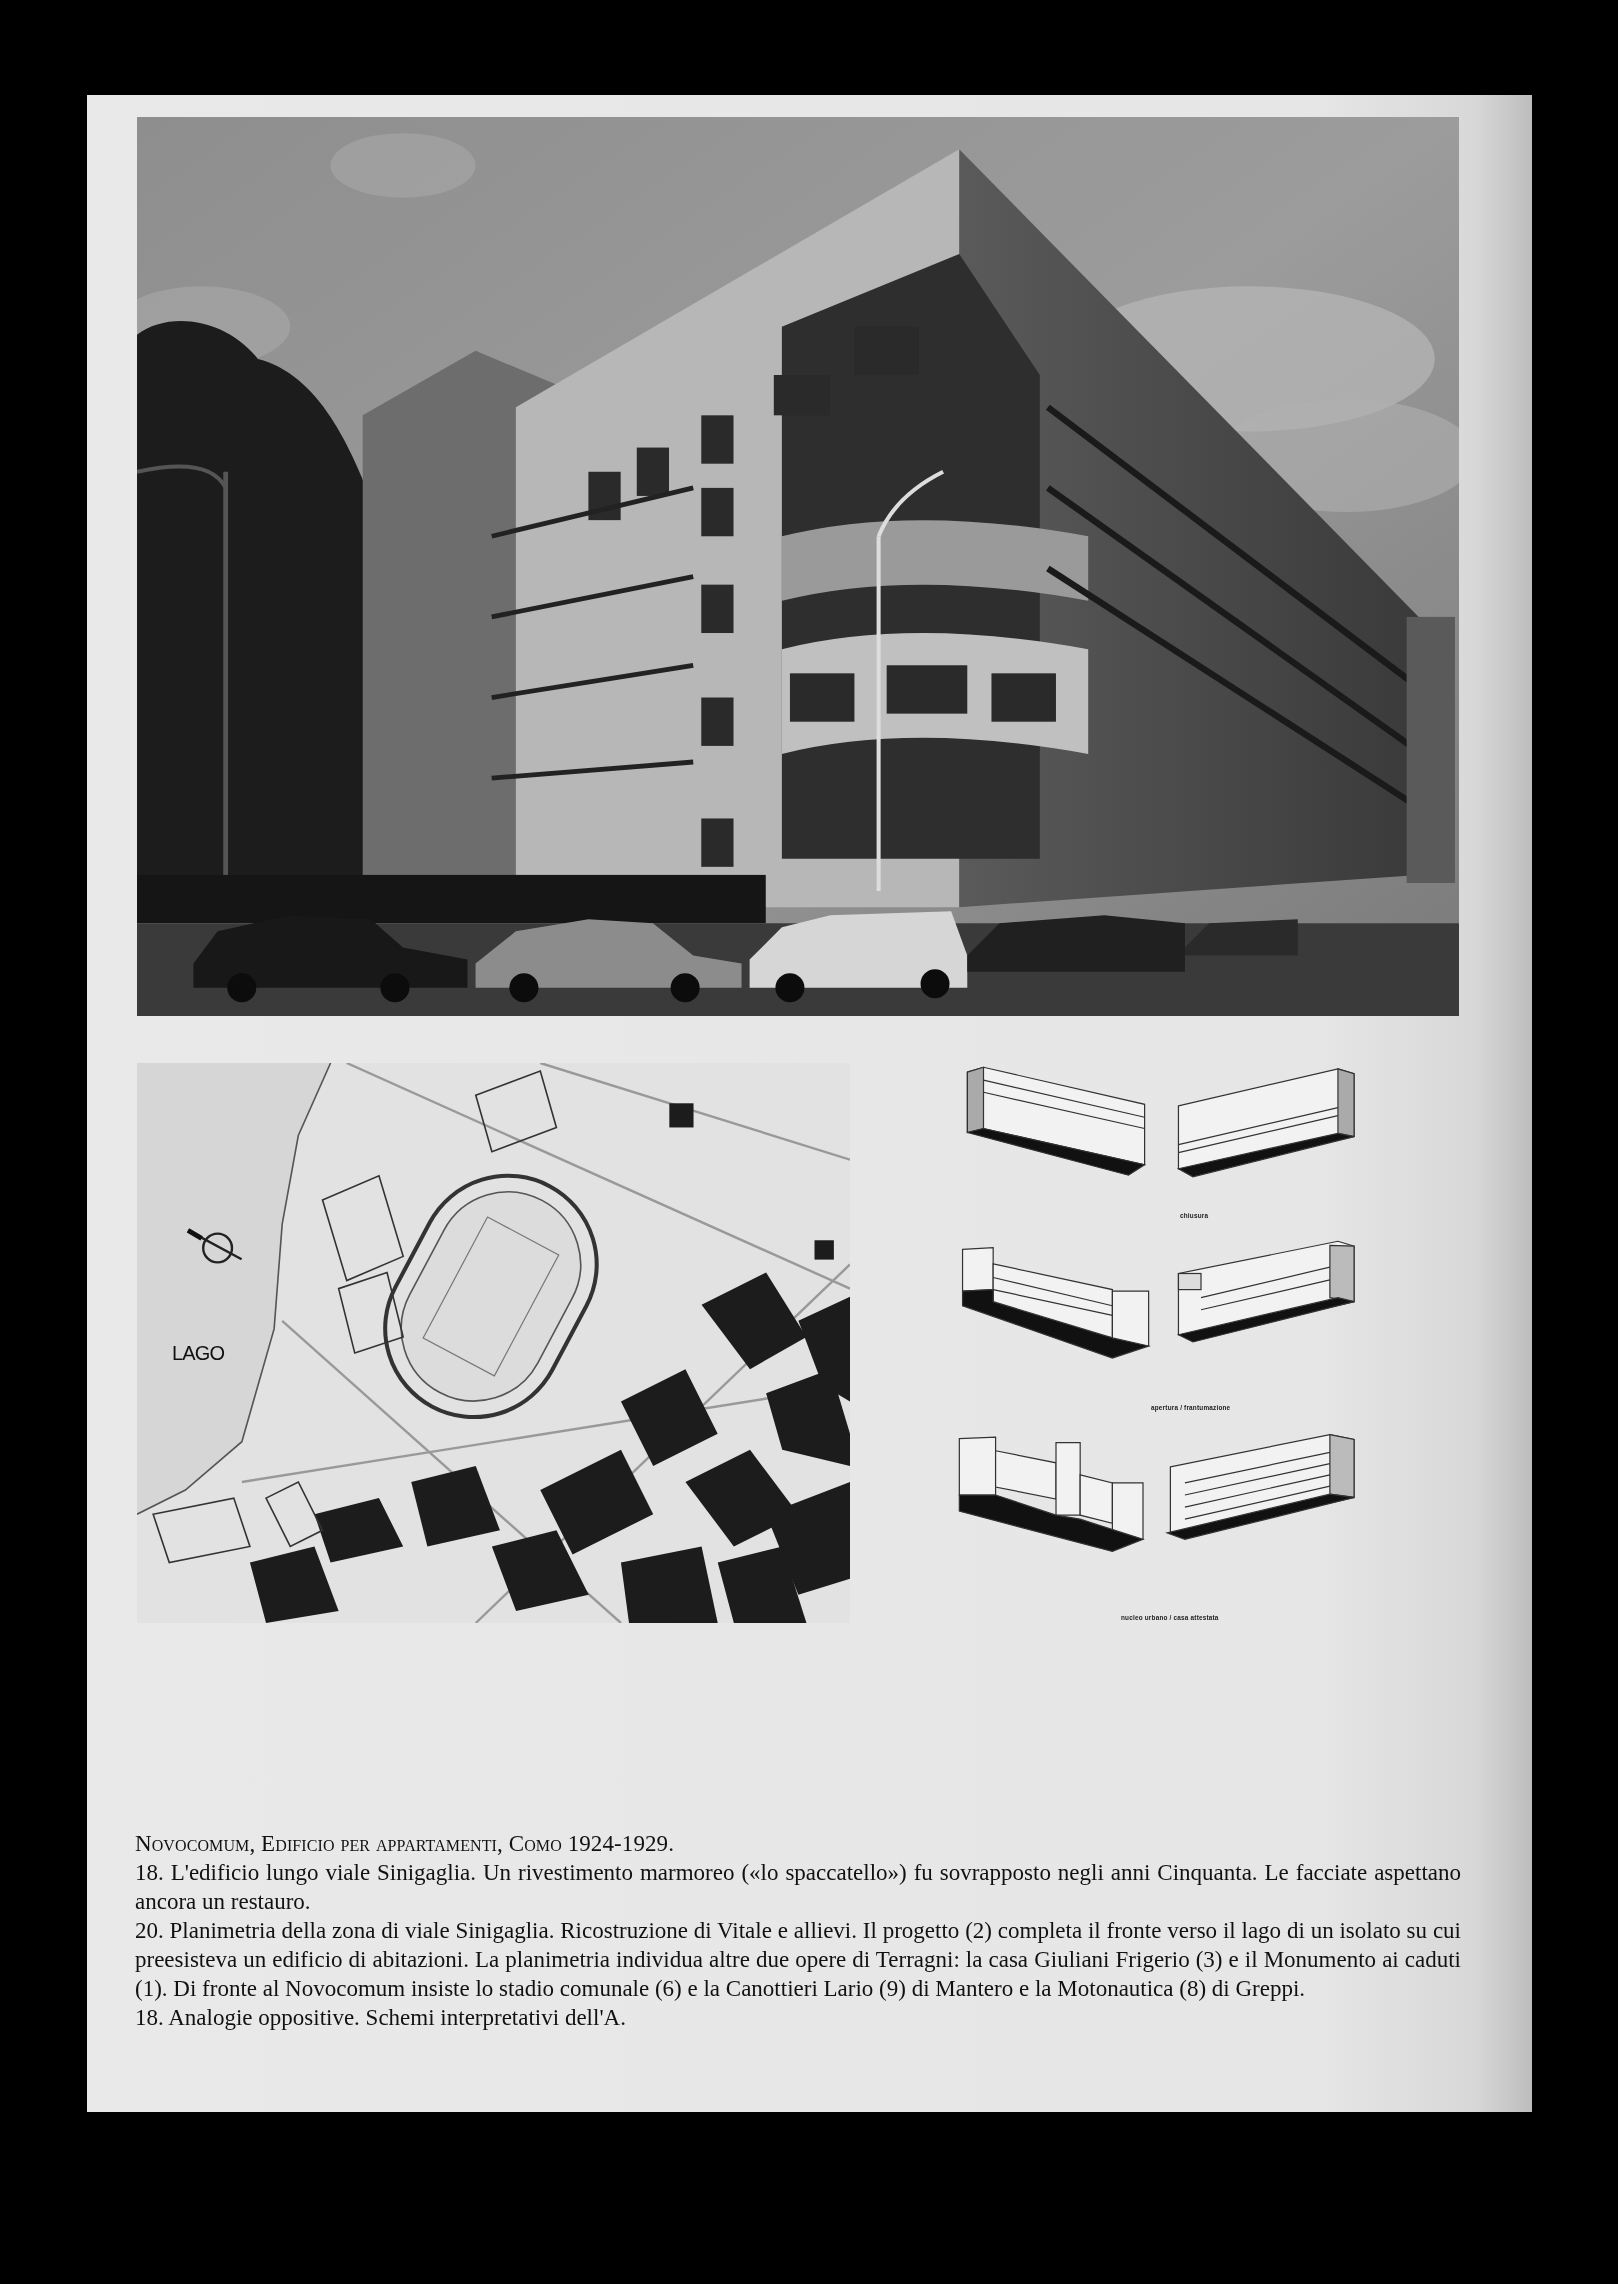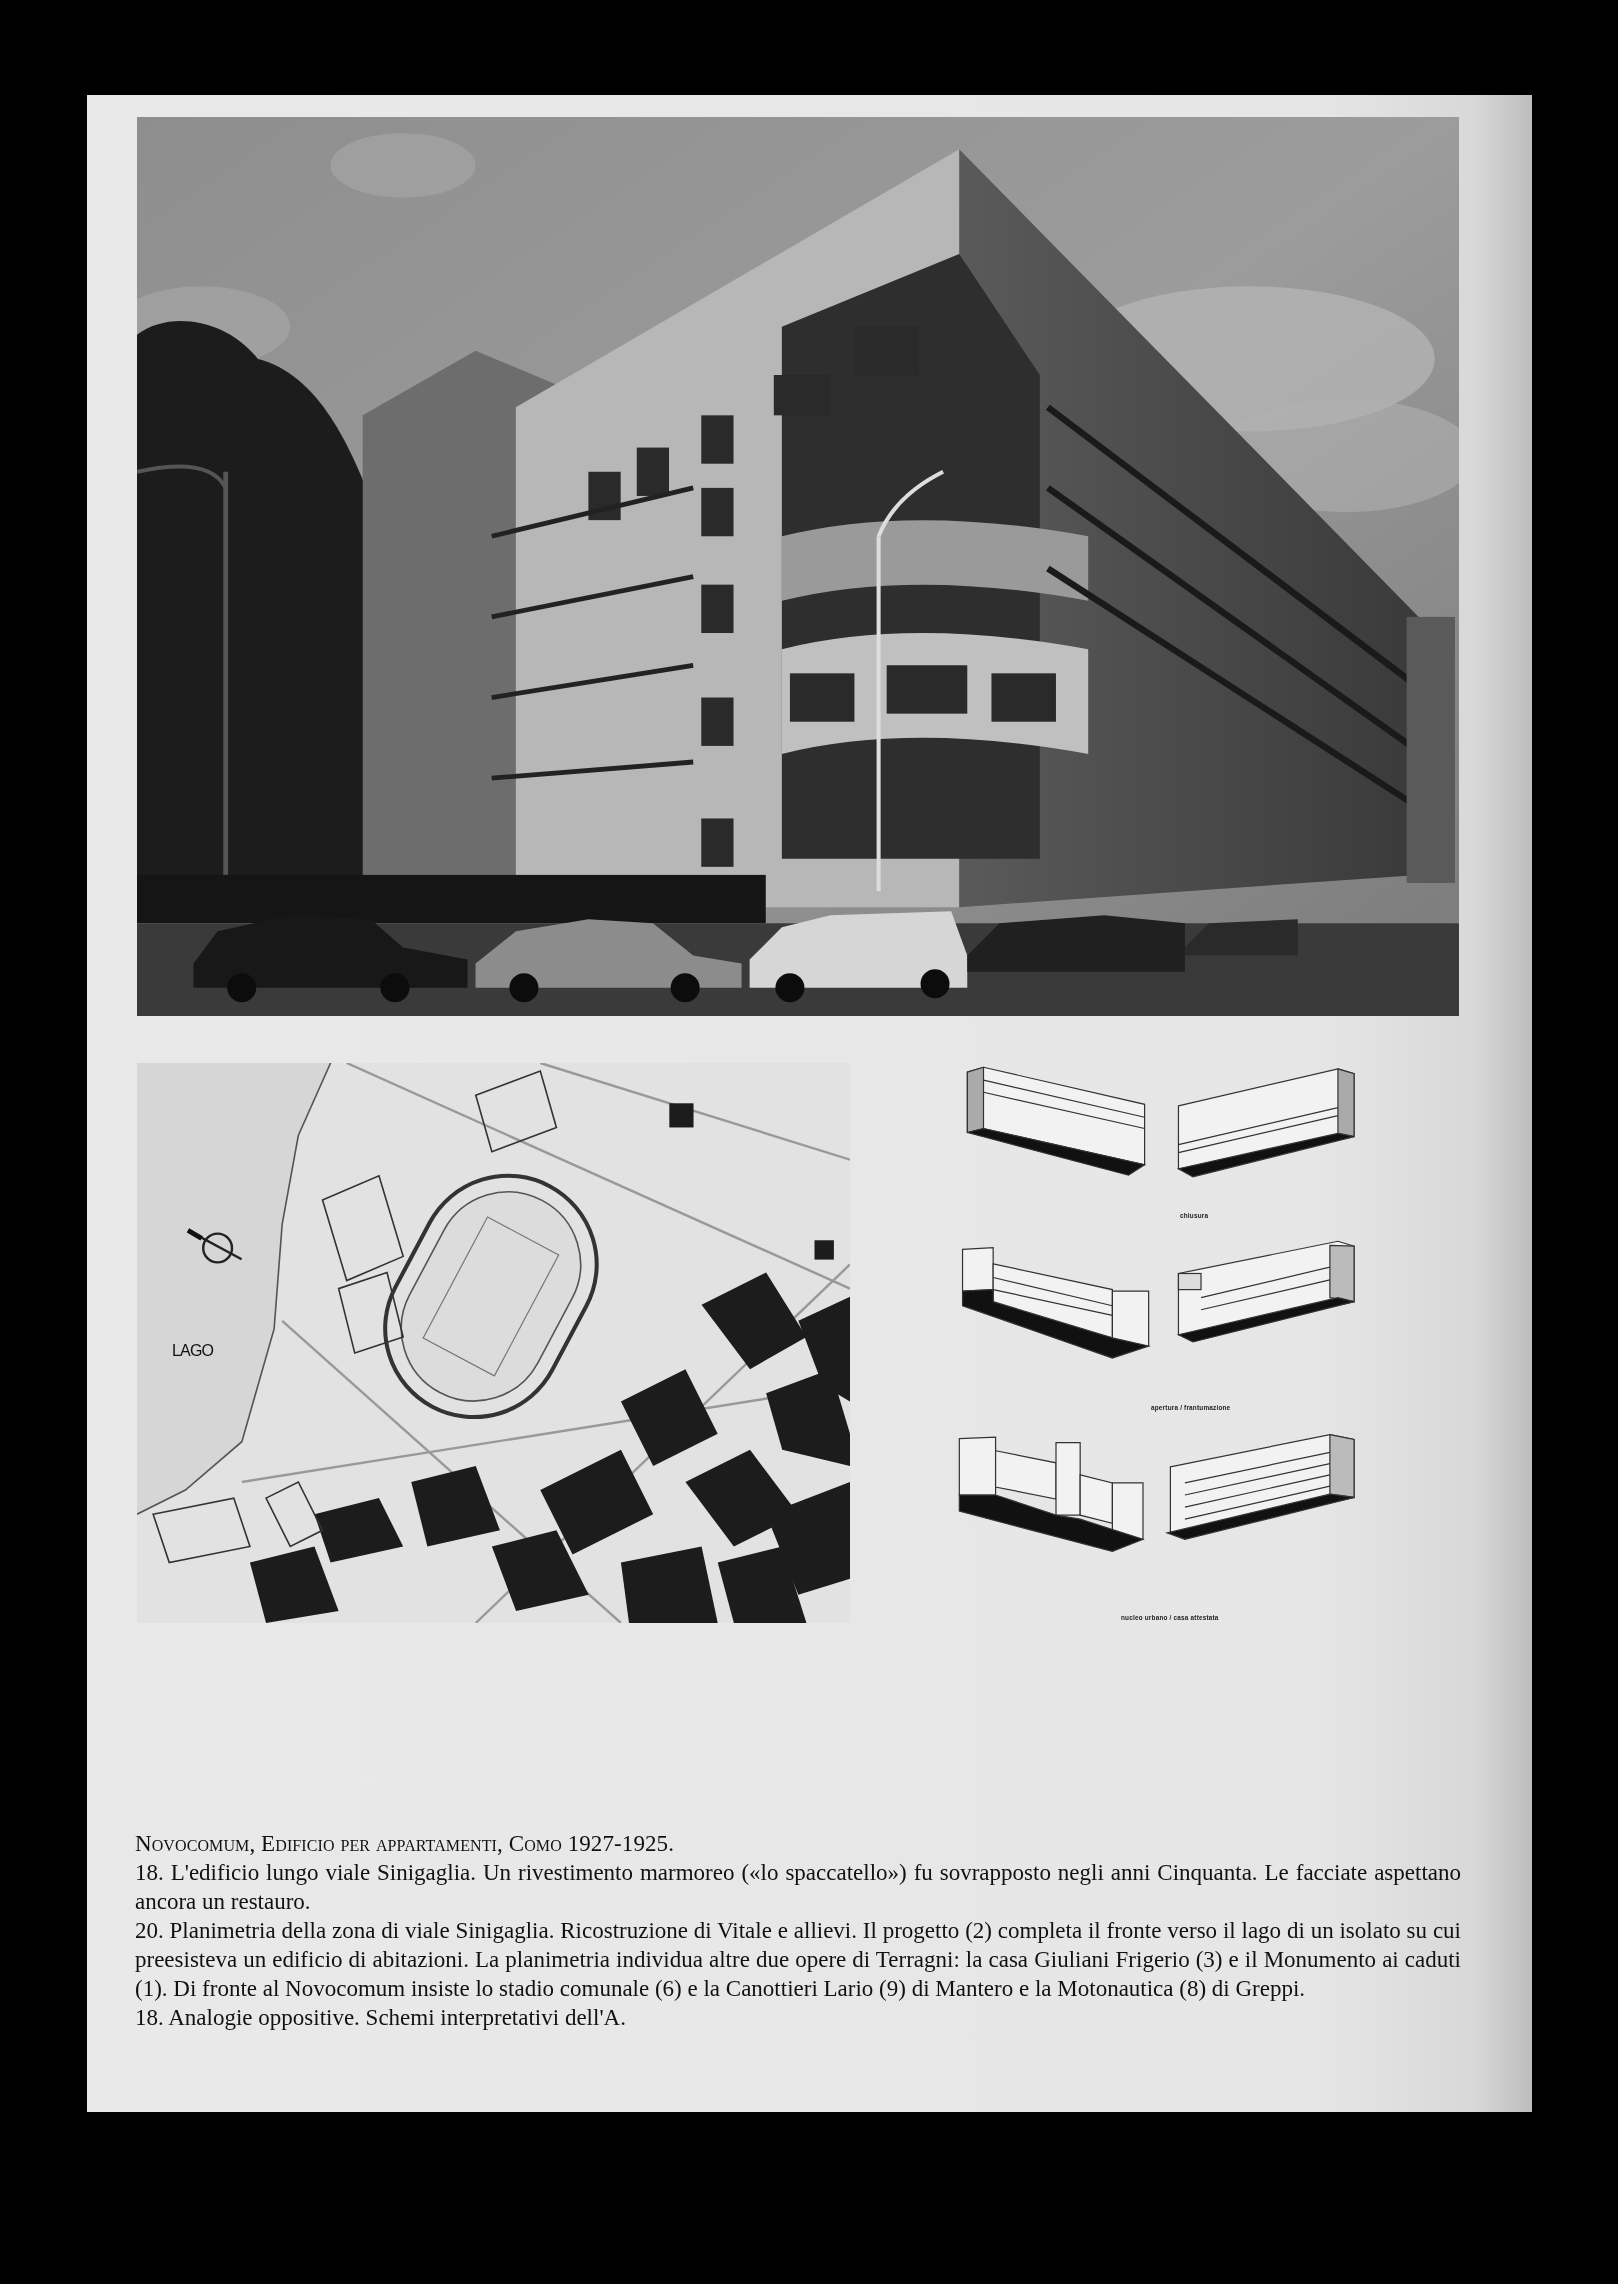--- a/index.html
+++ b/index.html
@@ -24,21 +24,21 @@
     .diagrams { position: absolute; left: 951px; top: 1056px; width: 500px; height: 580px; }
     .diagram-label {
       position: absolute; font-family: "Liberation Sans", sans-serif; font-size: 6.4px;
       font-weight: bold; color: #222; white-space: nowrap; letter-spacing: 0.2px;
     }
     .lbl-1 { left: 1180px; top: 1212px; }
     .lbl-2 { left: 1151px; top: 1404px; }
     .lbl-3 { left: 1121px; top: 1614px; }
     .map-label {
       position: absolute; left: 172px; top: 1342px; font-family: "Liberation Sans", sans-serif;
-      font-size: 16px; color: #111; letter-spacing: -0.8px;
+      font-size: 20px; color: #111; letter-spacing: -0.8px;
     }
     .caption {
       position: absolute; left: 135px; top: 1829px; width: 1326px;
       font-size: 23px; line-height: 29px; color: #111; text-align: justify;
     }
     .caption p { margin: 0; }
     .caption .title { font-variant: small-caps; letter-spacing: 0.1px; }
   </style>
 </head>
 <body>
@@ -234,18 +234,18 @@
       <line x1="290" y1="560" x2="470" y2="520"></line>
         <line x1="290" y1="575" x2="470" y2="534"></line>
     </g>
   </svg>
 </div>
 <div class="diagram-label lbl-1">chiusura</div>
 <div class="diagram-label lbl-2">apertura / frantumazione</div>
 <div class="diagram-label lbl-3">nucleo urbano / casa attestata</div>
 
 <div class="caption">
-  <p class="title">Novocomum, Edificio per appartamenti, Como 1927-1925.</p>
+  <p class="title">Novocomum, Edificio per appartamenti, Como 1924-1929.</p>
   <p>18. L'edificio lungo viale Sinigaglia. Un rivestimento marmoreo («lo spaccatello») fu sovrapposto negli anni Cinquanta. Le facciate aspettano ancora un restauro.</p>
   <p>20. Planimetria della zona di viale Sinigaglia. Ricostruzione di Vitale e allievi. Il progetto (2) completa il fronte verso il lago di un isolato su cui preesisteva un edificio di abitazioni. La planimetria individua altre due opere di Terragni: la casa Giuliani Frigerio (3) e il Monumento ai caduti (1). Di fronte al Novocomum insiste lo stadio comunale (6) e la Canottieri Lario (9) di Mantero e la Motonautica (8) di Greppi.</p>
   <p>18. Analogie oppositive. Schemi interpretativi dell'A.</p>
 </div>
 
 
 </body></html>

